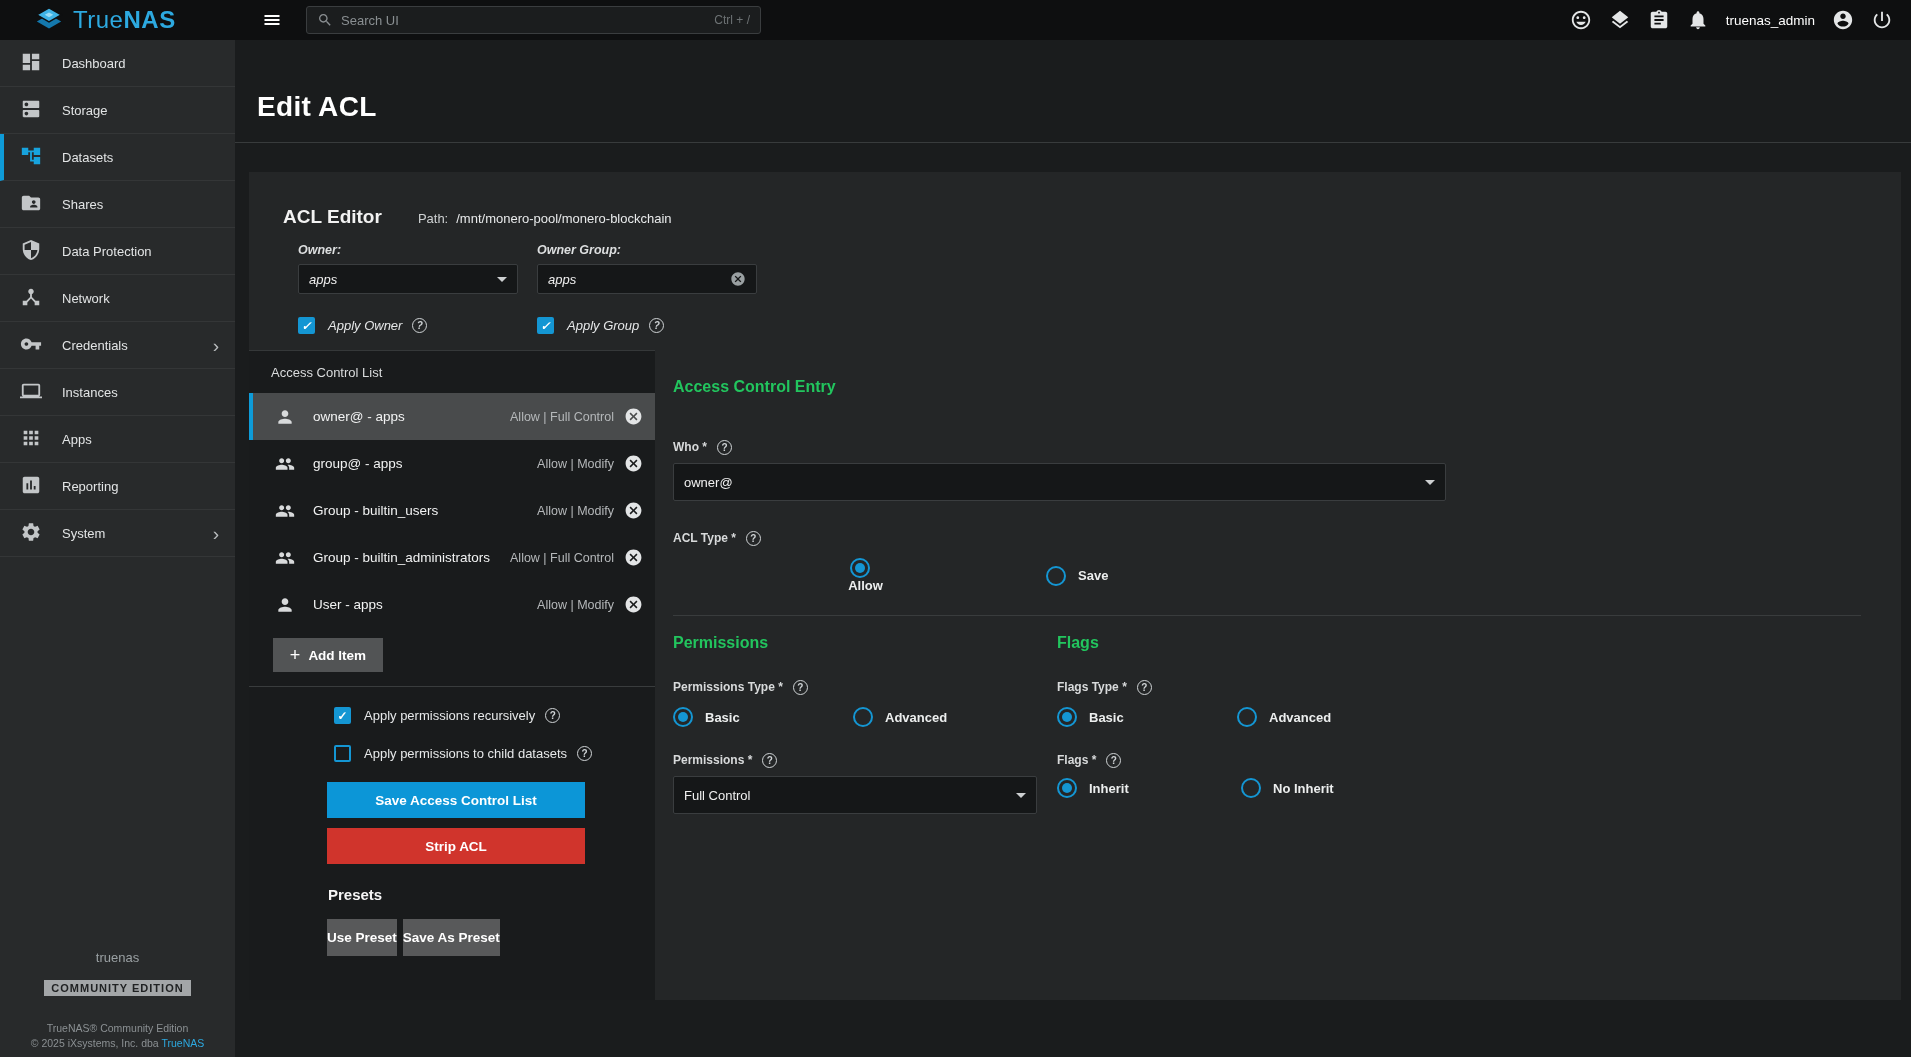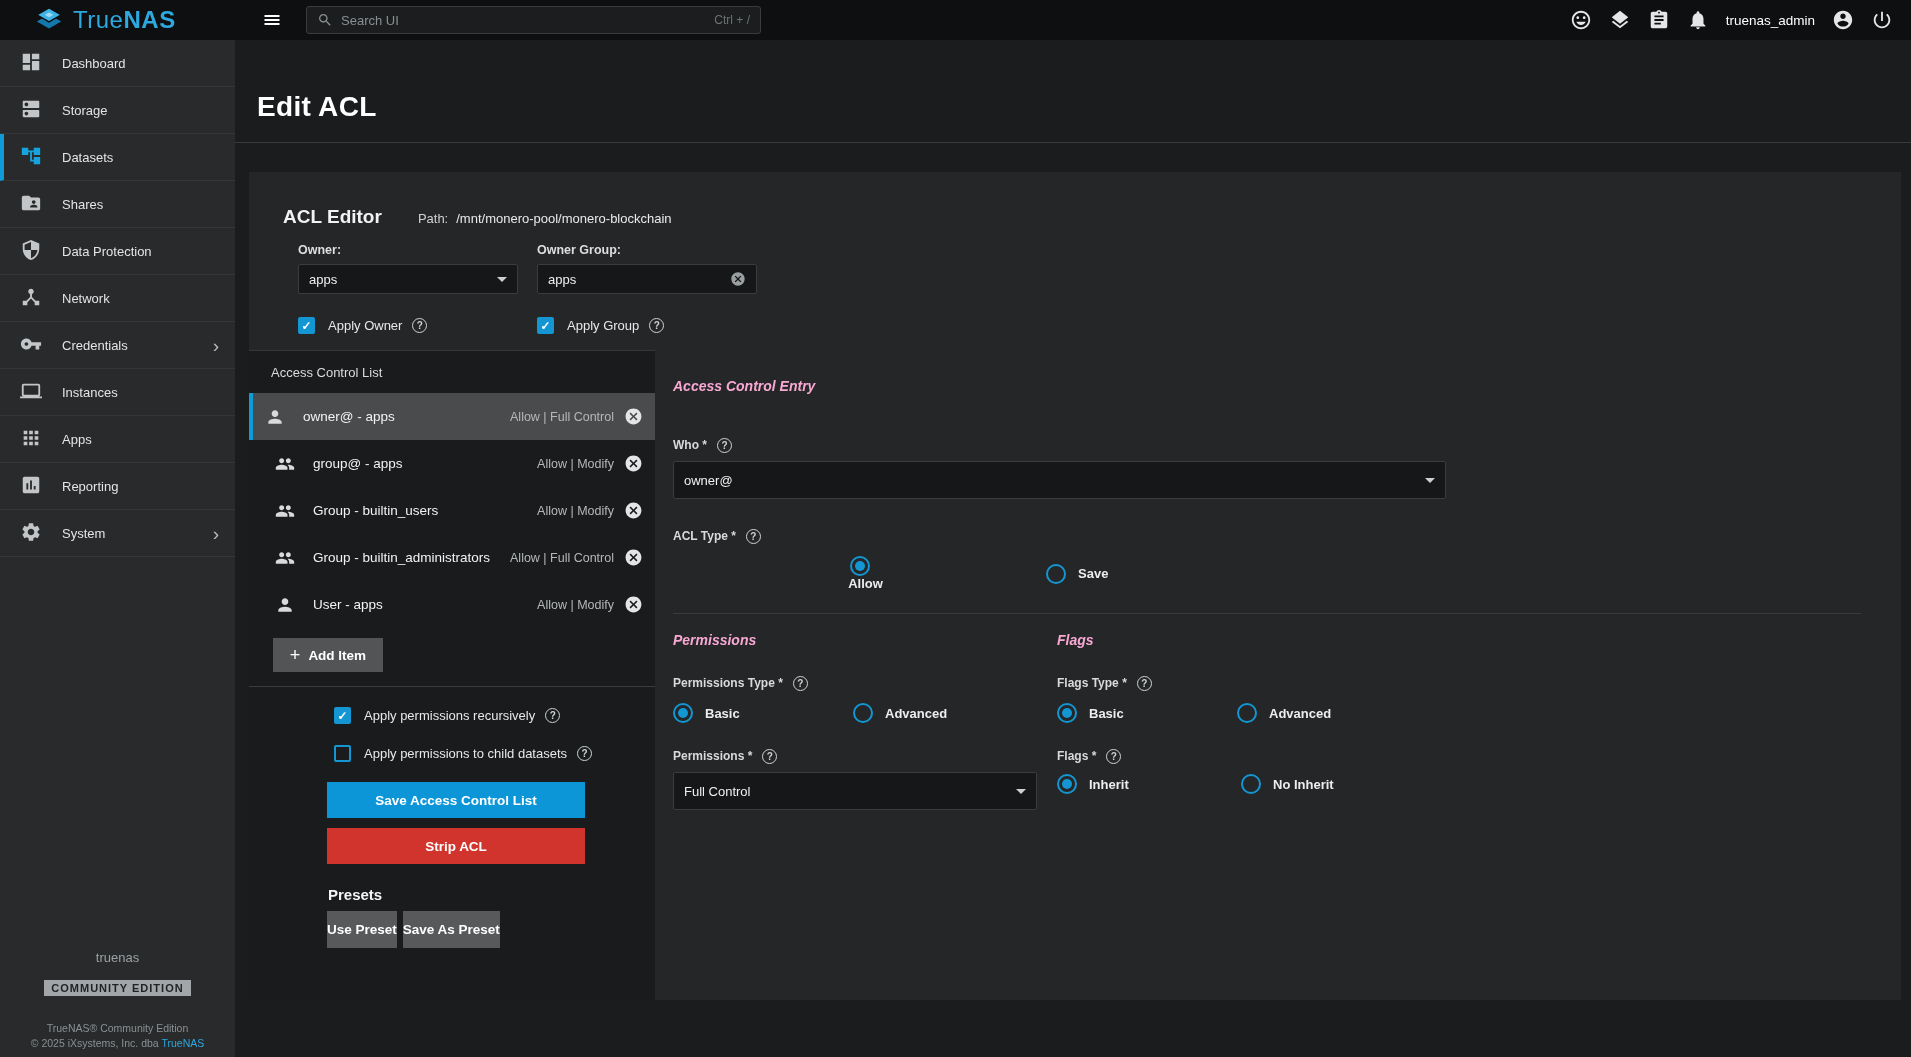--- a/index.html
+++ b/index.html
@@ -46,62 +46,62 @@
   .title-divider { margin-top:19px; border-top:1px solid #383b3c; }
 
   .card { position:absolute; left:14px; top:132px; right:10px; bottom:57px; background:#242627; }
 
   
   .editor-top { padding:34px 0 0 34px; }
   .editor-head { display:flex; align-items:baseline; }
   .editor-title { font-size:19px; font-weight:700; color:#f2f2f2; }
   .path-label { margin-left:36px; font-size:13px; color:#cfd2d3; }
   .path-value { margin-left:8px; font-size:13px; color:#e8eaeb; }
-  .editor-fields { margin:15px 0 0 15px; display:flex; gap:19px; }
+  .editor-fields { margin:15px 0 0 15px; display:flex; gap:19px;font-style:italic; }
   .field-col { width:220px; }
   .field-label { font-size:12.5px; color:#dddfe0; font-weight:700; margin-bottom:7px; }
   .select, .text-input { height:30px; background:#151718; border:1px solid #3a3d3f; border-radius:2px; display:flex; align-items:center; padding:0 10px; cursor:pointer; }
   .sel-text { font-size:13px; color:#f0f0f0; }
   .caret { margin-left:auto; width:0; height:0; border-left:5px solid transparent; border-right:5px solid transparent; border-top:5px solid #cdd0d1; }
   .clear-ic { margin-left:auto; display:flex; }
   .clear-ic svg { width:16px; height:16px; fill:#9aa0a2; }
   .cb-row { margin-top:23px; display:flex; align-items:center; }
   .cb { width:17px; height:17px; border:2px solid #1496d3; border-radius:2px; display:flex; align-items:center; justify-content:center; cursor:pointer; flex:none; }
   .cb.checked { background:#1496d3; border-color:#1496d3; }
   .cb .tick { color:#ffffff; font-size:12px; font-weight:700; line-height:1; }
   .cb-label { margin-left:13px; font-size:13px; color:#e6e8e9; }
   .help { width:15px; height:15px; border:1.5px solid #cfd3d5; border-radius:50%; color:#cfd3d5; font-size:10px; font-weight:700; display:inline-flex; align-items:center; justify-content:center; margin-left:10px; cursor:pointer; flex:none; }
 
   
   .acl-panel { position:absolute; left:0; top:178px; width:406px; bottom:0; background:#191b1c; border-top:1px solid #353839; }
   .panel-heading { padding:14px 0 13px 22px; font-size:13px; color:#d9dbdc; }
   .acl-row { height:47px; display:flex; align-items:center; padding:0 12px 0 26px; cursor:pointer; }
-  .acl-row.selected { background:#494b4c; border-left:4px solid #0e9bd8; padding-left:12px; }
+  .acl-row.selected { background:#494b4c; border-left:4px solid #0e9bd8; padding-left:22px; }
   .row-icon { width:20px; height:20px; display:flex; flex:none; }
   .row-icon svg { width:20px; height:20px; fill:#d8dadb; }
   .row-name { margin-left:18px; font-size:13.5px; color:#f2f3f3; white-space:nowrap; }
   .row-meta { margin-left:auto; font-size:12.5px; color:#b5b8ba; white-space:nowrap; }
   .row-close { margin-left:10px; display:flex; cursor:pointer; flex:none; }
   .row-close svg { width:19px; height:19px; fill:#e3e5e6; }
   .add-item-btn { margin:10px 0 0 24px; width:110px; height:34px; background:#525455; border:none; color:#ffffff; font-weight:700; font-size:13.5px; display:flex; align-items:center; justify-content:center; gap:8px; cursor:pointer; font-family:"Liberation Sans", sans-serif; }
   .add-plus { font-size:18px; font-weight:400; line-height:1; }
   .panel-divider { margin-top:14px; border-top:1px solid #393c3d; }
   .panel-checks { margin:20px 0 0 85px; }
   .panel-checks .cb-row { margin-top:0; }
   .panel-checks .cb-row + .cb-row { margin-top:21px; }
   .big-btn { display:block; margin:20px 0 0 78px; width:258px; height:36px; border:none; color:#ffffff; font-weight:700; font-size:13.5px; cursor:pointer; font-family:"Liberation Sans", sans-serif; }
   .save-btn { background:#0c96d7; }
   .strip-btn { background:#d0342c; margin-top:10px; }
-  .presets-heading { margin:22px 0 8px 79px; font-size:15px; font-weight:700; color:#f5f5f5; }
+  .presets-heading { margin:22px 0 16px 79px; font-size:15px; font-weight:700; color:#f5f5f5; }
   .preset-row { margin:8px 0 0 78px; display:flex; gap:6px; }
   .preset-btn { height:37px; background:#58595a; border:none; color:#ffffff; font-weight:700; font-size:13.5px; padding:0 0; cursor:pointer; font-family:"Liberation Sans", sans-serif; }
 
   
   .ace { position:absolute; left:406px; top:178px; right:0; bottom:0; padding:28px 40px 0 18px; }
-  .ace-heading, .col-heading { font-size:14px; font-weight:700; color:#f9a8d4;font-style:italic; }
+  .ace-heading, .col-heading { font-size:16px; font-weight:700; color:#22c55e; }
   .form-label { font-size:12px; font-weight:700; color:#d8dadb; display:flex; align-items:flex-start; }
   .who-label { margin-top:44px; }
   .who-select { margin-top:8px; width:773px; height:38px; }
   .acltype-label { margin-top:30px; }
   .radio-row { margin-top:12px; display:flex; align-items:center; }
   .radio-opt { display:flex; align-items:center; }
   .radio { width:20px; height:20px; border:2px solid #1496d3; border-radius:50%; display:flex; align-items:center; justify-content:center; cursor:pointer; flex:none; }
   .radio .dot { width:10px; height:10px; border-radius:50%; background:transparent; }
   .radio.selected .dot { background:#1496d3; }
   .radio-label { margin-left:12px; font-size:13px; font-weight:700; color:#eceeee; }

